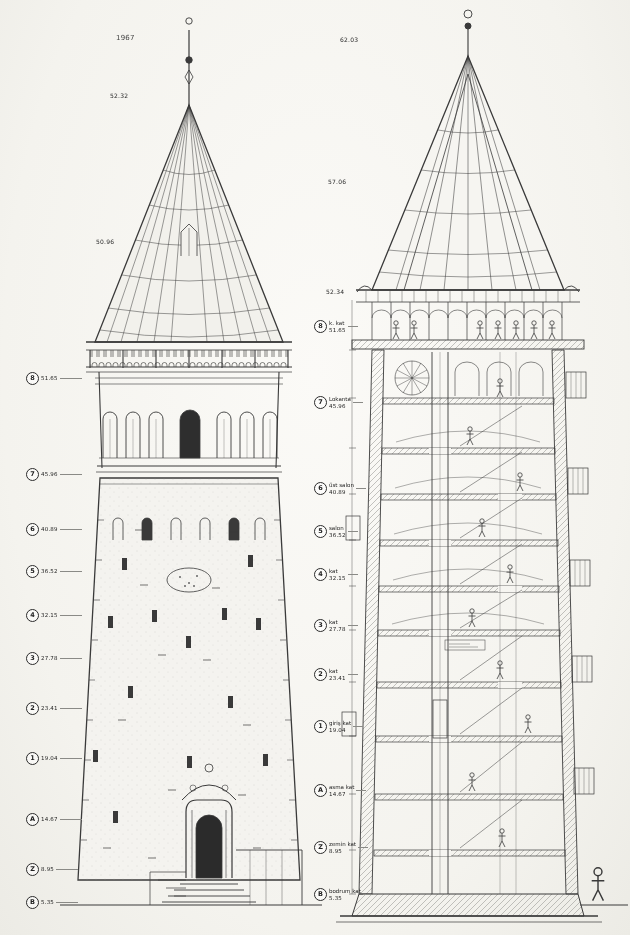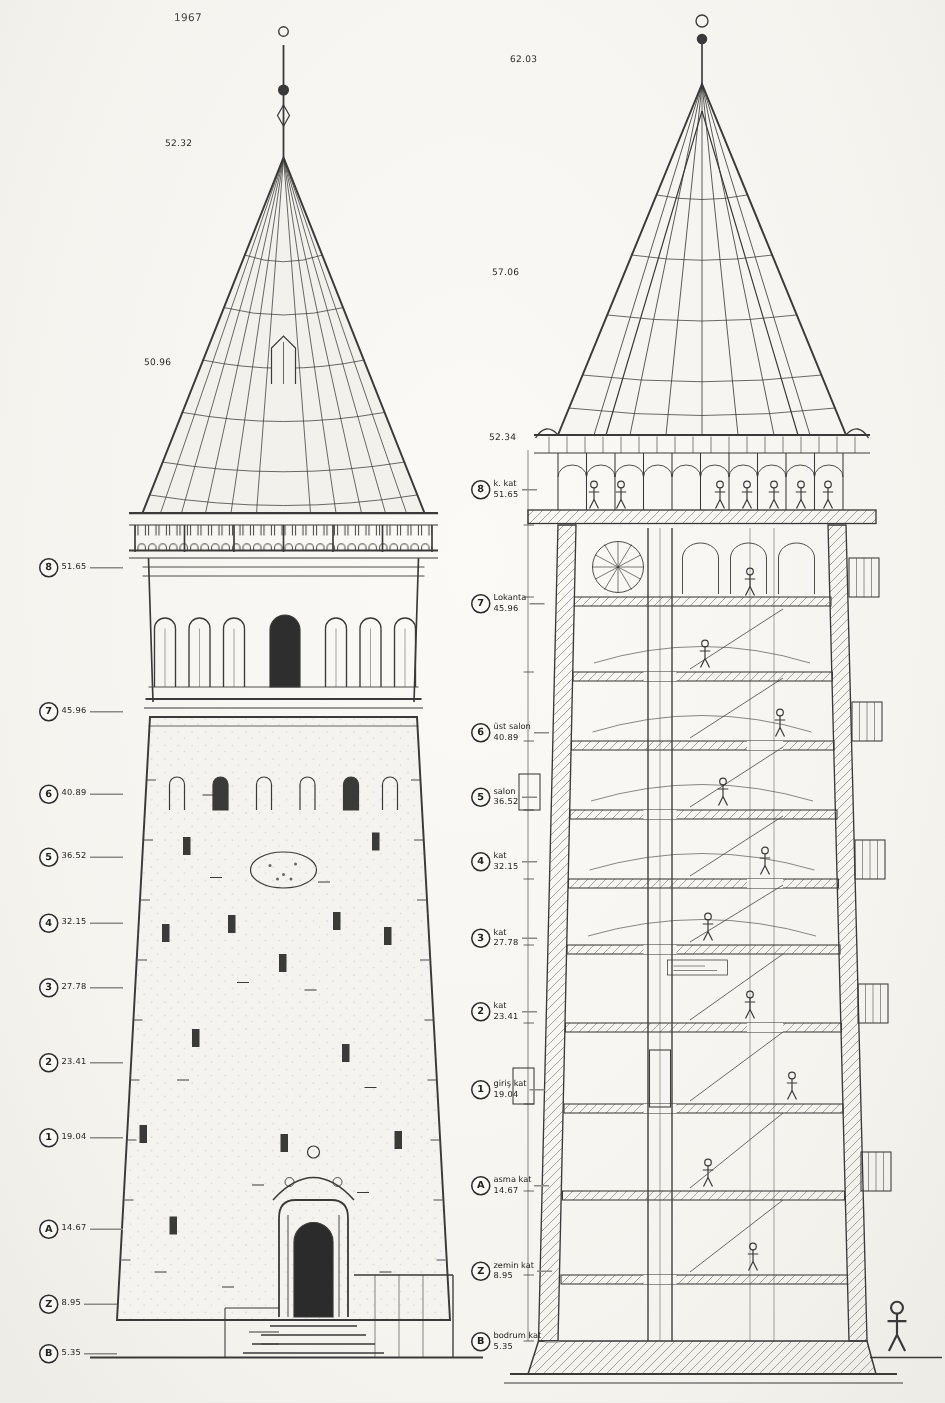--- a/index.html
+++ b/index.html
@@ -13,21 +13,21 @@
   .marker{position:absolute;display:flex;align-items:center;gap:2px;font-size:6px;line-height:1;color:#222;}
   .circ{flex:0 0 auto;width:11px;height:11px;border:1px solid #2b2b2b;border-radius:50%;
         display:flex;align-items:center;justify-content:center;font-size:6.5px;font-weight:bold;
         background:rgba(255,255,255,.55);}
   .elev{font-size:5.5px;letter-spacing:.2px;}
   .lv-col{display:flex;flex-direction:column;line-height:1.15;font-size:5.5px;max-width:46px;}
   .lv-col .nm{white-space:nowrap;}
   .leader{width:22px;height:0;border-top:1px solid #8a8a86;}
   .leader.short{width:10px;}
   .ann{position:absolute;font-size:6px;color:#2b2b2b;letter-spacing:.2px;}
-  .ann.hand{font-size:7px;color:#444;}
+  .ann.hand{font-size:7px;color:#444;margin-top:26px;}
 </style>
 </head>
 <body>
 
 <div class="canvas">
 
 <svg width="630" height="935" viewBox="0 0 630 935" xmlns="http://www.w3.org/2000/svg">
   <defs>
     <pattern id="hatch" width="6" height="6" patternUnits="userSpaceOnUse">
       <path d="M0 6 L6 0" stroke="#8a8a86" stroke-width="0.5"></path>

